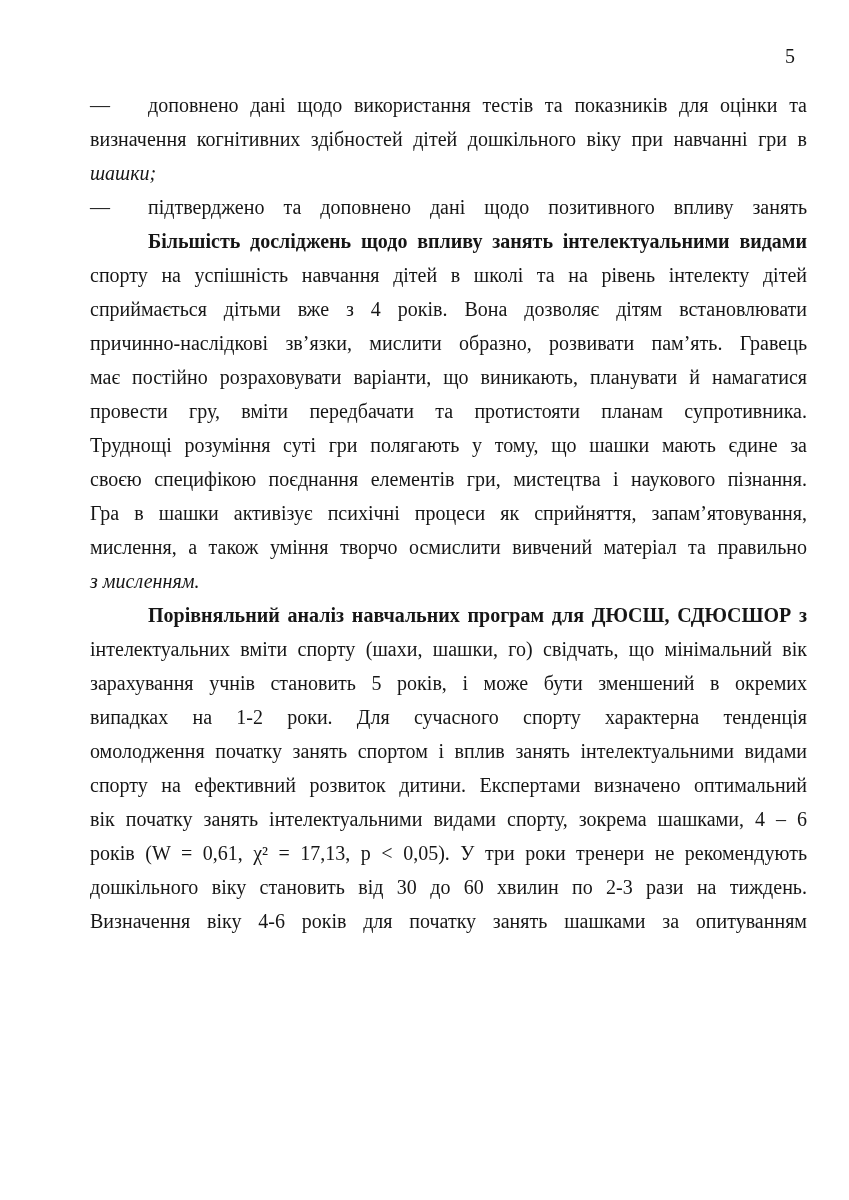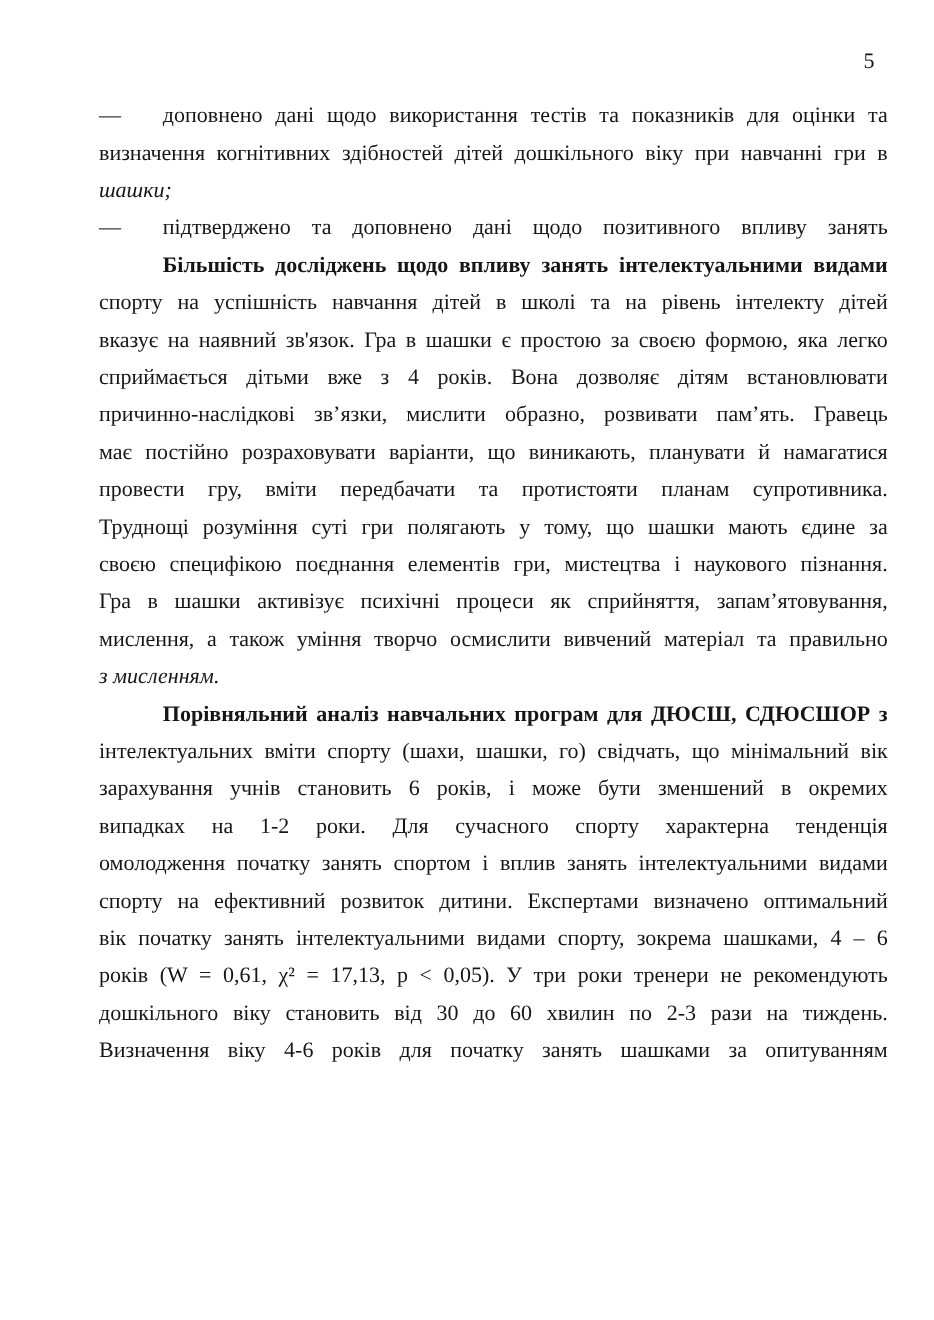--- a/index.html
+++ b/index.html
@@ -69,35 +69,34 @@
         <div class="line hanging"><span class="dash-marker">—</span><span>доповнено дані щодо використання тестів та показників для оцінки та</span></div>
         <div class="line"><span>визначення когнітивних здібностей дітей дошкільного віку при навчанні гри в</span></div>
         <div class="line lastline"><span>шашки;</span></div>
       </div>
       <div>
         <div class="line hanging"><span class="dash-marker">—</span><span>підтверджено та доповнено дані щодо позитивного впливу занять</span></div>
       </div>
       <div>
         <div class="line indent"><span>Більшість досліджень щодо впливу занять інтелектуальними видами</span></div>
         <div class="line"><span>спорту на успішність навчання дітей в школі та на рівень інтелекту дітей</span></div>
-        <div class="line"><span>вказує на наявний зв'язок. Гра в шашки є простою за своєю формою, яка легко</span></div>
         <div class="line"><span>сприймається дітьми вже з 4 років. Вона дозволяє дітям встановлювати</span></div>
         <div class="line"><span>причинно-наслідкові зв’язки, мислити образно, розвивати пам’ять. Гравець</span></div>
         <div class="line"><span>має постійно розраховувати варіанти, що виникають, планувати й намагатися</span></div>
         <div class="line"><span>провести гру, вміти передбачати та протистояти планам супротивника.</span></div>
         <div class="line"><span>Труднощі розуміння суті гри полягають у тому, що шашки мають єдине за</span></div>
         <div class="line"><span>своєю специфікою поєднання елементів гри, мистецтва і наукового пізнання.</span></div>
         <div class="line"><span>Гра в шашки активізує психічні процеси як сприйняття, запам’ятовування,</span></div>
         <div class="line"><span>мислення, а також уміння творчо осмислити вивчений матеріал та правильно</span></div>
         <div class="line lastline"><span>з мисленням.</span></div>
       </div>
       <div>
         <div class="line indent"><span>Порівняльний аналіз навчальних програм для ДЮСШ, СДЮСШОР з</span></div>
         <div class="line"><span>інтелектуальних вміти спорту (шахи, шашки, го) свідчать, що мінімальний вік</span></div>
-        <div class="line"><span>зарахування учнів становить 6 років, і може бути зменшений в окремих</span></div>
+        <div class="line"><span>зарахування учнів становить 5 років, і може бути зменшений в окремих</span></div>
         <div class="line"><span>випадках на 1-2 роки. Для сучасного спорту характерна тенденція</span></div>
         <div class="line"><span>омолодження початку занять спортом і вплив занять інтелектуальними видами</span></div>
         <div class="line"><span>спорту на ефективний розвиток дитини. Експертами визначено оптимальний</span></div>
         <div class="line"><span>вік початку занять інтелектуальними видами спорту, зокрема шашками, 4 – 6</span></div>
         <div class="line"><span>років (W = 0,61, χ² = 17,13, p &lt; 0,05). У три роки тренери не рекомендують</span></div>
         <div class="line"><span>дошкільного віку становить від 30 до 60 хвилин по 2-3 рази на тиждень.</span></div>
         <div class="line"><span>Визначення віку 4-6 років для початку занять шашками за опитуванням</span></div>
       </div>
     </div>
 </div>

